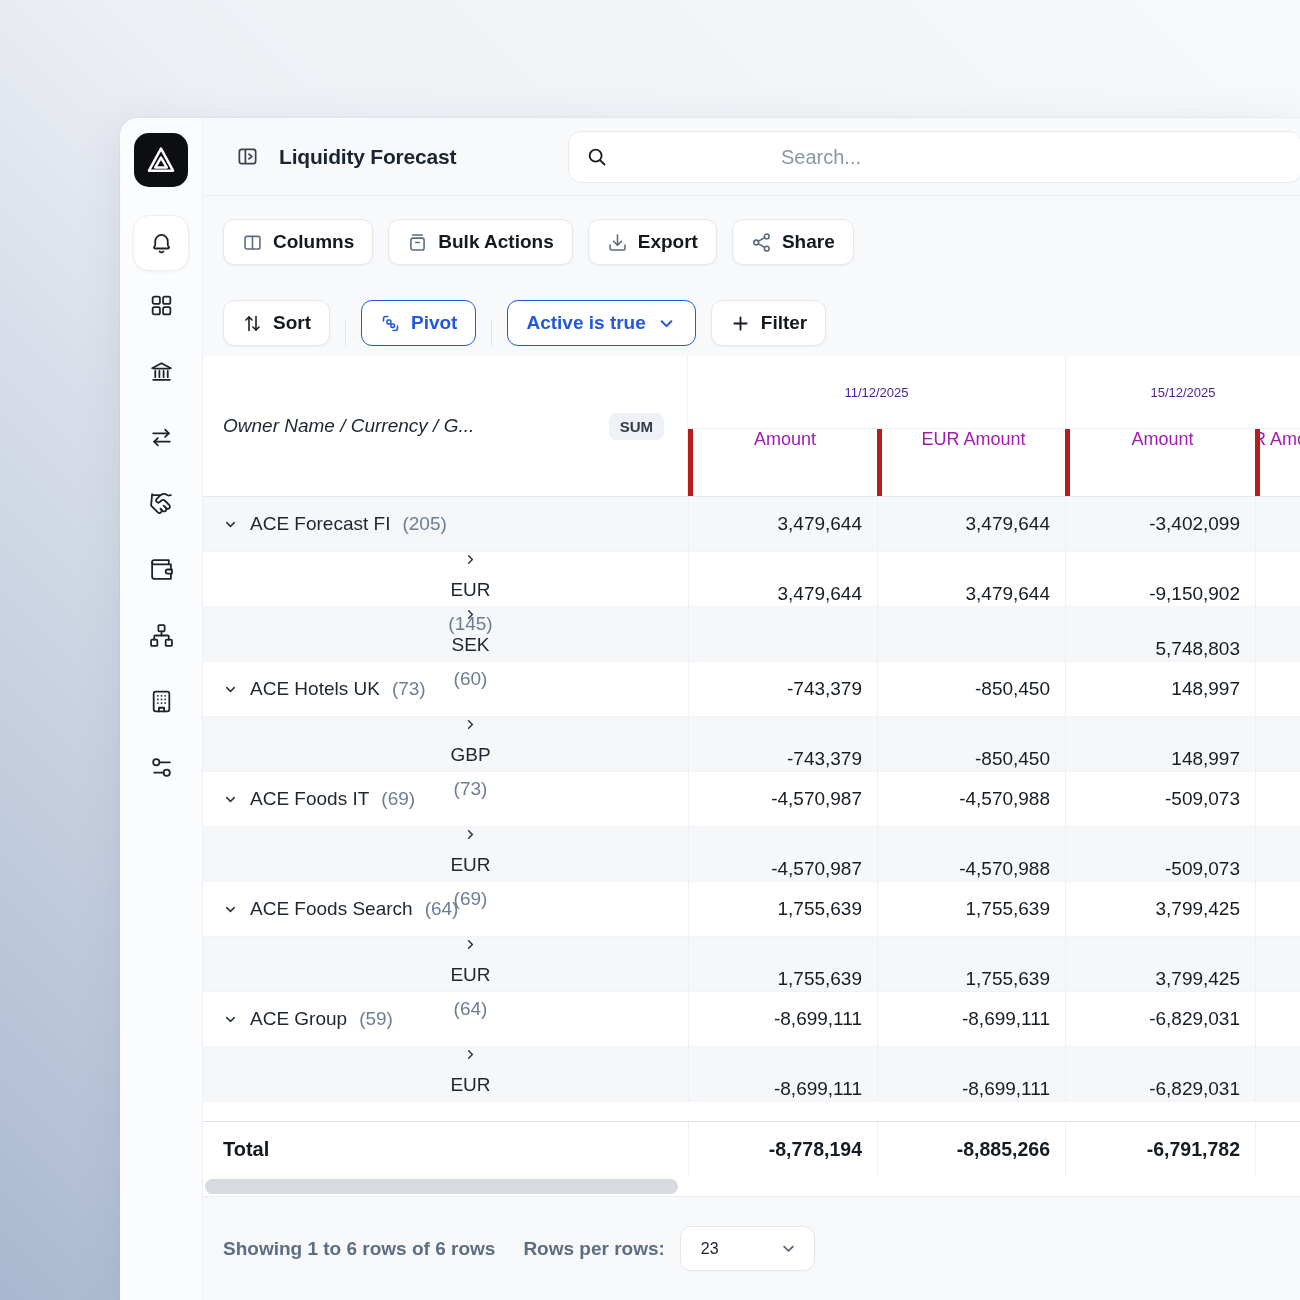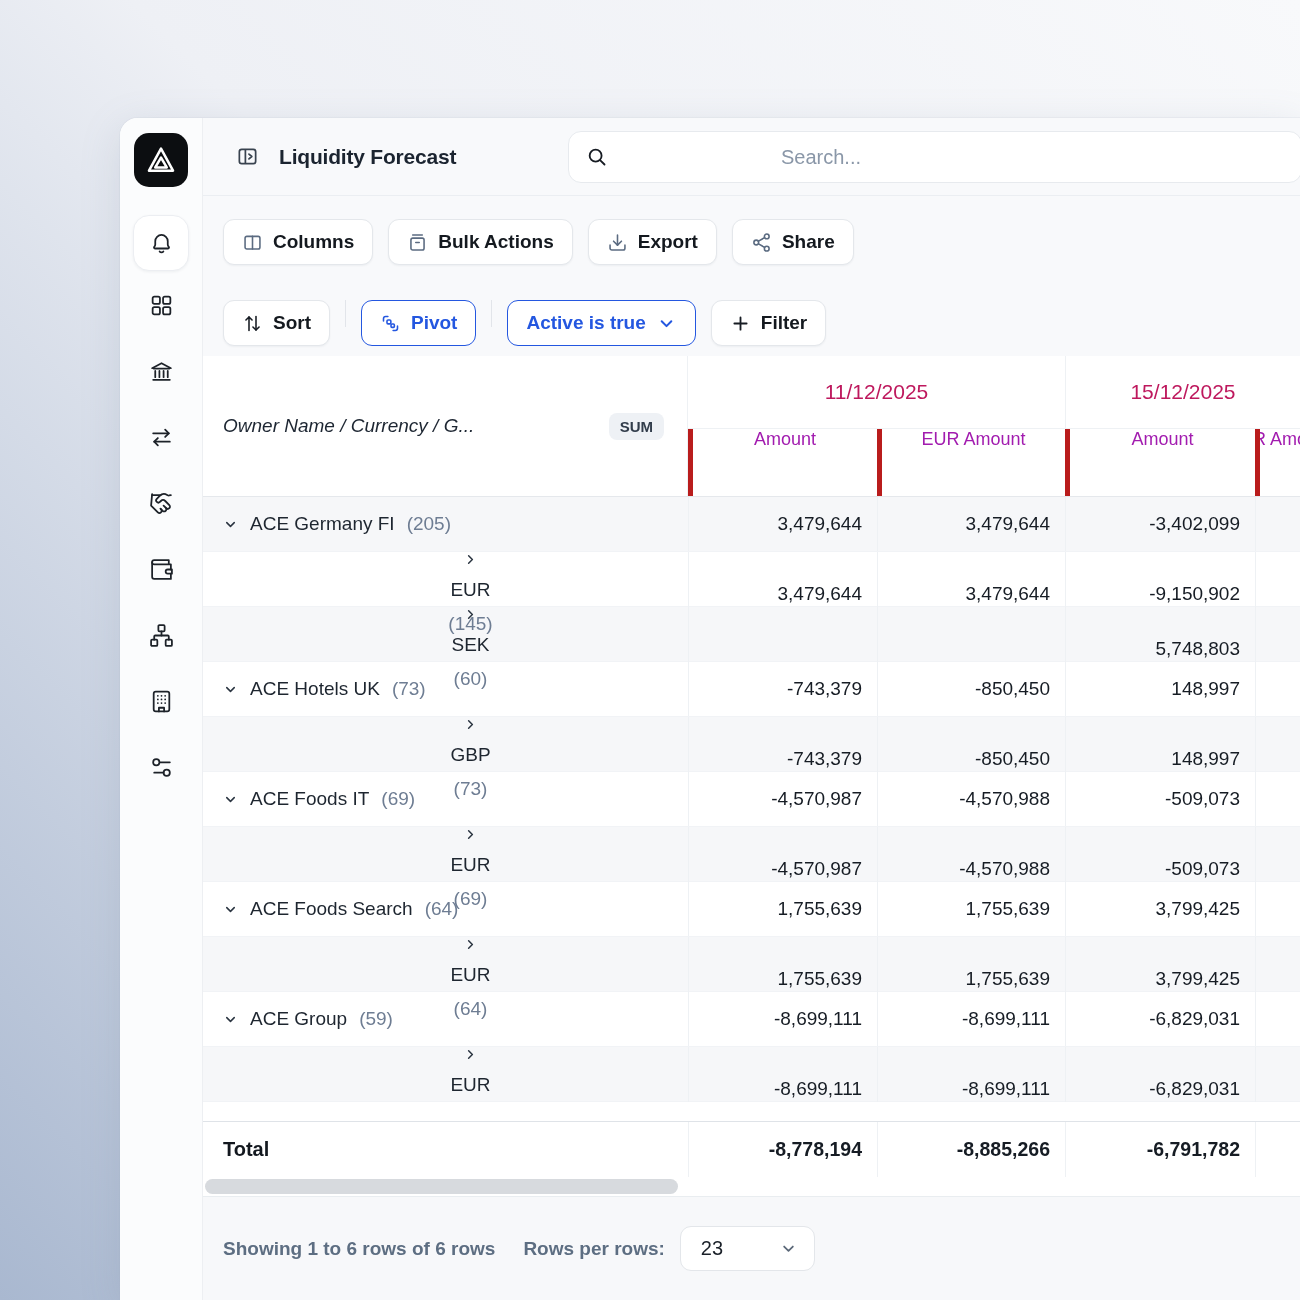--- a/index.html
+++ b/index.html
@@ -32,40 +32,40 @@
     padding-left:33px; position:relative; }
   .titlebar .panel-ic { width:23px; height:23px; stroke:#39434f; fill:none; stroke-width:1.8; stroke-linecap:round; stroke-linejoin:round; }
   .page-title { margin-left:20px; font-size:21px; font-weight:700; color:#1b2430; letter-spacing:-.2px; }
   .search { position:absolute; left:365px; top:13px; right:-2px; height:52px; background:#fff;
     border:1px solid #e7eaee; border-radius:13px; display:flex; align-items:center; padding-left:17px; gap:13px; }
   .search svg { width:22px; height:22px; stroke:#161b22; fill:none; stroke-width:2; stroke-linecap:round; }
   .search input { border:none; outline:none; background:transparent; font-family:inherit; font-size:20px; color:#1d2530; width:400px;text-align:center; }
   .search input::placeholder { color:#8a97a8; }
   
   .toolbar { flex-shrink:0; padding:23px 0 10px 20px; }
-  .trow { display:flex; align-items:flex-start; }
+  .trow { display:flex; align-items:flex-end; }
   .trow.first { margin-bottom:35px; }
   .btn { height:46px; border-radius:11px; background:#fff; border:1px solid #e4e7eb;
     display:inline-flex; align-items:center; gap:10px; padding:0 18px; font-size:19px; font-weight:600;
     color:#14191f; box-shadow:0 1px 2px rgba(20,30,60,.05); margin-right:15px; cursor:default; }
   .btn svg { width:21px; height:21px; stroke:#5b6b81; fill:none; stroke-width:1.8; stroke-linecap:round; stroke-linejoin:round; }
   .btn svg.dark { stroke:#171c23; }
   .btn.blue { color:var(--accent); border:1.5px solid var(--accent); box-shadow:none; }
   .btn.blue svg { stroke:var(--accent); }
   .vdiv { width:1px; height:27px; background:#e2e5ea; margin:0 15px 0 0; }
   :root { --accent:#2457e0; }
   
   .table { flex-shrink:0; height:841px; background:#fff; display:flex; flex-direction:column; border-bottom:1px solid #e9edf0; }
   .grid { display:grid; grid-template-columns:485px 189px 188px 190px minmax(45px,1fr); }
   .thead { grid-template-rows:73px 67px; border-bottom:1px solid #e5e8ec; flex-shrink:0; }
   .h-owner { grid-row:1/3; grid-column:1; display:flex; align-items:center; justify-content:space-between;
     padding:0 23px 0 20px; border-right:1px solid #eef1f4; }
   .h-owner .txt { font-size:19px; font-weight:500; color:#1d2632;font-style:italic; }
   .badge { background:#eef1f5; border-radius:8px; padding:5px 11px; font-size:15px; font-weight:700; color:#323d4b; }
-  .h-date { display:flex; align-items:center; justify-content:center; font-size:21px; font-weight:500; color:#be185d;
+  .h-date { display:flex; align-items:center; justify-content:center; font-size:13px; font-weight:500; color:#4c1d95;
     border-bottom:1px solid #eef1f4; }
   .h-date.d1 { grid-row:1; grid-column:2/4; }
   .h-date.d2 { grid-row:1; grid-column:4/6; border-left:1px solid #eef1f4; overflow:hidden; }
   .h-date.d2 .inner { width:358px; flex-shrink:0; text-align:center; }
   .h-sub { grid-row:2; display:flex; align-items:flex-start; justify-content:center; font-size:18px; font-weight:500;
     color:#a21caf; border-left:5px solid #b91c1c; overflow:hidden; }
   .h-sub .inner160 { width:160px; flex-shrink:0; text-align:center; }
   
   .row { height:55px; align-items:center; border-bottom:1px solid #f1f3f6; background:#fff; }
   .row.odd { background:#f6f7f9; }
@@ -79,21 +79,21 @@
   .total-row { height:57px; align-items:center; border-top:1px solid #dfe3e8; background:#fff; font-weight:700; }
   .total-row .cell-label { font-size:20px; color:#13181f; }
   .total-row .cell-num { font-weight:700; font-size:19.5px; }
   .scroll-strip { height:19px; background:#fff; position:relative; }
   .thumb { position:absolute; left:2px; top:2px; width:473px; height:15px; border-radius:8px; background:#d7dade; }
   
   .footer { flex:1; background:#f7f8fa; display:flex; align-items:center; padding-left:20px; }
   .footer .showing { font-size:19px; font-weight:600; color:#5d6e82; margin-right:28px; }
   .footer .rpp-label { font-size:19px; font-weight:600; color:#5d6e82; margin-right:15px; }
   .select { width:135px; height:45px; background:#fff; border:1px solid #e3e6ea; border-radius:11px;
-    display:flex; align-items:center; padding:0 16px 0 20px; font-size:20px; color:#1a2028; }
+    display:flex; align-items:center; padding:0 16px 0 20px; font-size:16px; color:#1a2028; }
   .select svg { width:19px; height:19px; stroke:#5b6878; fill:none; stroke-width:2.2; stroke-linecap:round; stroke-linejoin:round; margin-left:auto; }
 </style>
 </head>
 <body>
 
 <div class="window">
 
   <aside class="sidebar">
     <div class="logo">
       <svg viewBox="0 0 24 24">
@@ -272,21 +272,21 @@
             <span class="inner160">EUR Amount</span>
           </div>
       </div>
 
       <div id="tbody">
           <div class="grid row group odd">
             <div class="cell-label">
               <svg class="chev" viewBox="0 0 24 24">
                 <path d="m6 9 6 6 6-6"></path>
               </svg>
-              <span>ACE Germany FI</span>
+              <span>ACE Forecast FI</span>
               <span class="count">(205)</span>
             </div>
             <div class="cell-num">3,479,644</div>
             <div class="cell-num">3,479,644</div>
             <div class="cell-num">-3,402,099</div>
             <div class="cell-num"></div>
           </div>
           <div class="grid row child">
             <div class="cell-label">
               <svg class="chev" viewBox="0 0 24 24">

